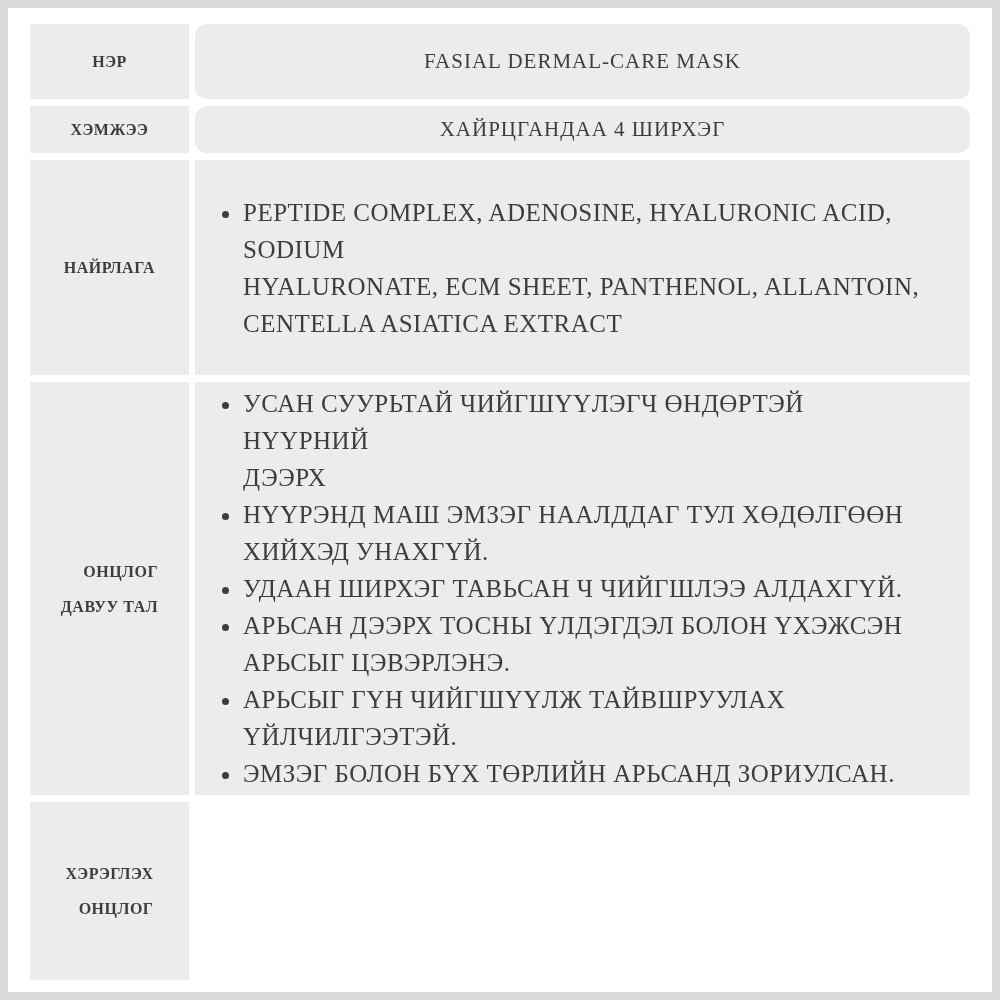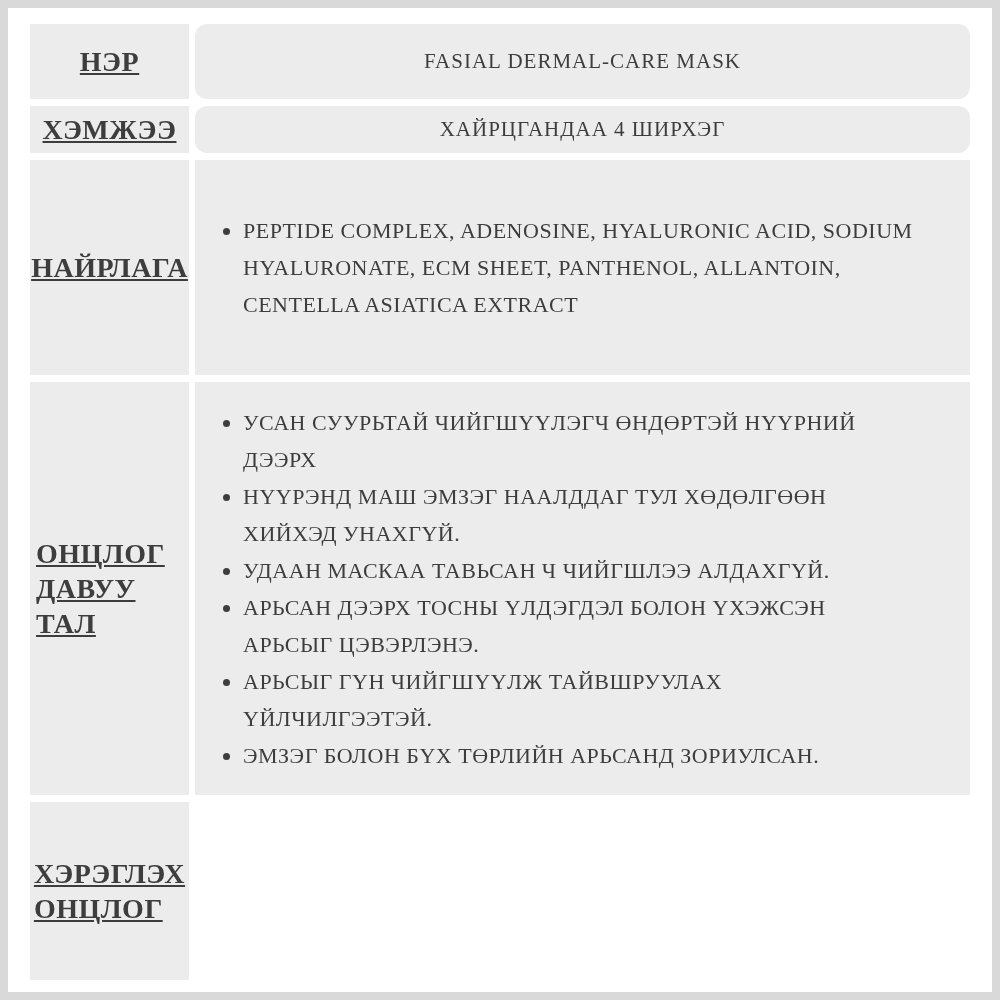--- a/index.html
+++ b/index.html
@@ -33,28 +33,27 @@
     column-gap: 6px;
   }
   .cell {
     background: #ececec;
     box-sizing: border-box;
   }
   .label-cell {
     display: flex;
     align-items: center;
     justify-content: center;
-    text-align: left;
+    text-align: right;
     font-weight: bold;
-    font-size: 28px;
+    font-size: 16px;
     line-height: 35px;
     letter-spacing: 0.5px;
     white-space: pre-line;
     padding: 0 6px;
-    text-decoration: underline;
   }
   .value-cell-centered {
     display: flex;
     align-items: center;
     justify-content: center;
     text-align: center;
     font-size: 21px;
     letter-spacing: 1px;
     padding: 0 12px;
     border-radius: 12px;
@@ -62,21 +61,21 @@
   .value-cell-list {
     display: flex;
     align-items: center;
   }
   .bullet-list {
     margin: 0;
     padding: 0 20px 0 48px;
     list-style: disc outside;
   }
   .bullet-list li {
-    font-size: 22px;
+    font-size: 25px;
     line-height: 37px;
     letter-spacing: 0.5px;
     white-space: pre-line;
     max-width: 690px;
   }
 </style>
 </head>
 <body>
 
 <div class="page">
@@ -100,21 +99,21 @@
     </div>
 
     <div class="cell label-cell">ОНЦЛОГ
 ДАВУУ ТАЛ</div>
     <div class="cell value-cell-list">
       <ul class="bullet-list">
           <li>УСАН СУУРЬТАЙ ЧИЙГШҮҮЛЭГЧ ӨНДӨРТЭЙ НҮҮРНИЙ
 ДЭЭРХ</li>
           <li>НҮҮРЭНД МАШ ЭМЗЭГ НААЛДДАГ ТУЛ ХӨДӨЛГӨӨН
 ХИЙХЭД УНАХГҮЙ.</li>
-          <li>УДААН МАСКАА ТАВЬСАН Ч ЧИЙГШЛЭЭ АЛДАХГҮЙ.</li>
+          <li>УДААН ШИРХЭГ ТАВЬСАН Ч ЧИЙГШЛЭЭ АЛДАХГҮЙ.</li>
           <li>АРЬСАН ДЭЭРХ ТОСНЫ ҮЛДЭГДЭЛ БОЛОН ҮХЭЖСЭН
 АРЬСЫГ ЦЭВЭРЛЭНЭ.</li>
           <li>АРЬСЫГ ГҮН ЧИЙГШҮҮЛЖ ТАЙВШРУУЛАХ
 ҮЙЛЧИЛГЭЭТЭЙ.</li>
           <li>ЭМЗЭГ БОЛОН БҮХ ТӨРЛИЙН АРЬСАНД ЗОРИУЛСАН.</li>
         </ul>
     </div>
 
     <div class="cell label-cell">ХЭРЭГЛЭХ
 ОНЦЛОГ</div>

